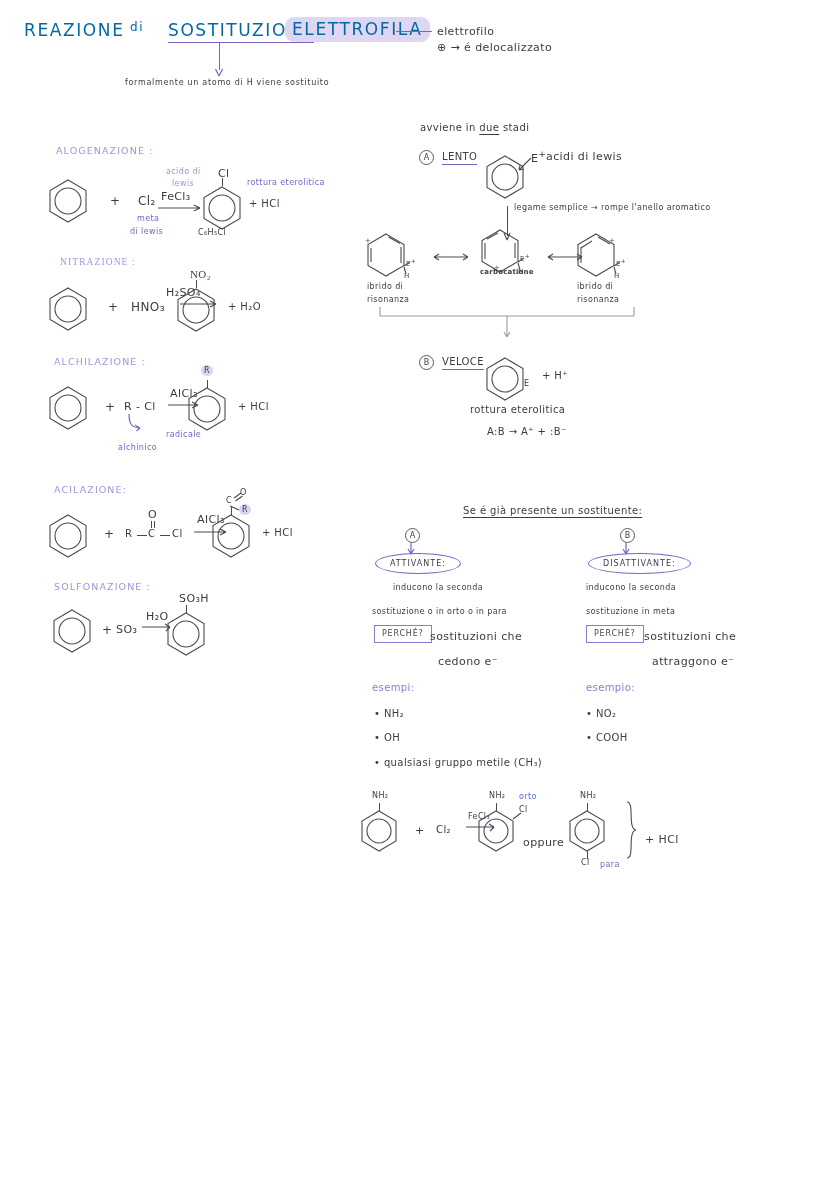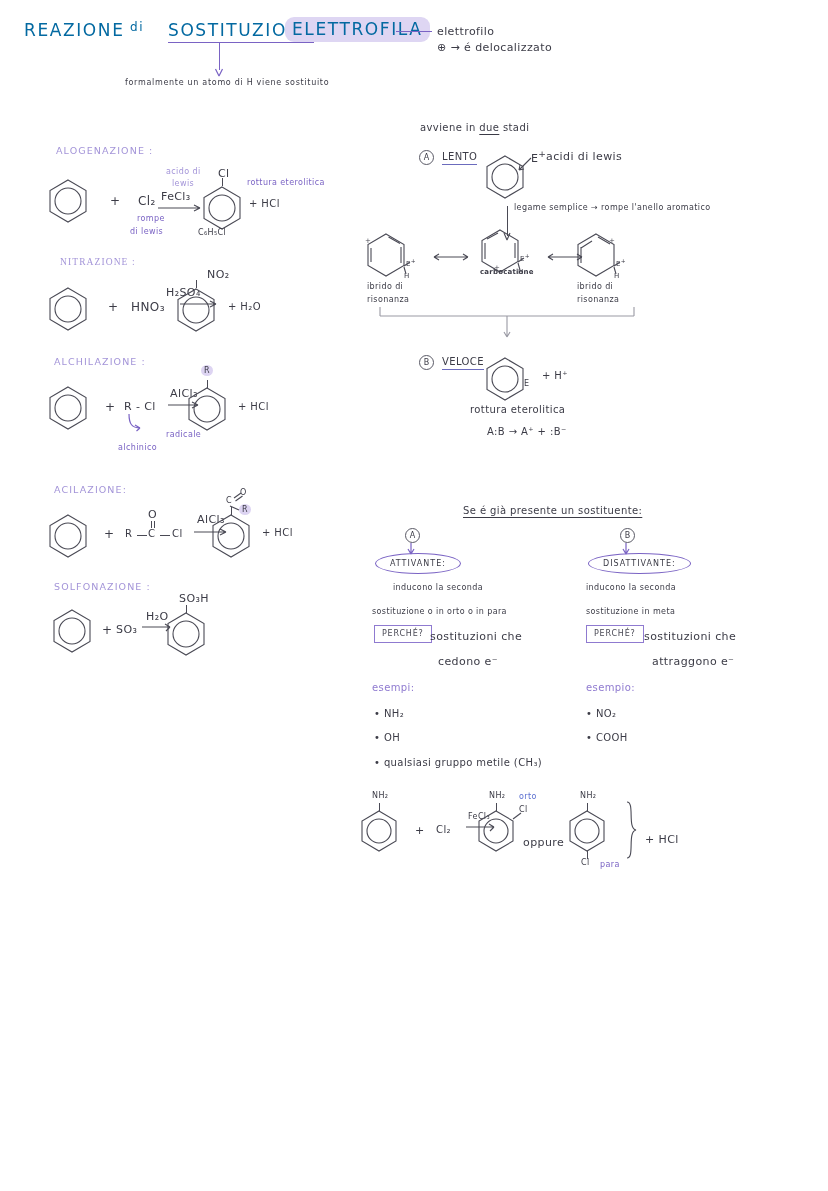--- a/index.html
+++ b/index.html
@@ -118,21 +118,21 @@
 <div class="t s8" style="left:125px; top:78px; letter-spacing:.7px;">formalmente un atomo di H viene sostituito</div>
 
 <div class="t sect" style="left:56px; top:145px;">ALOGENAZIONE :</div>
 
 <svg style="left:46px; top:178px;" width="48" height="52">
   <polygon class="stk" points="22,2 40,12.5 40,33.5 22,44 4,33.5 4,12.5"></polygon>
   <circle class="stk" cx="22" cy="23" r="13"></circle>
 </svg>
 <div class="t s12" style="left:110px; top:194px;">+</div>
 <div class="t s12" style="left:138px; top:194px;">Cl₂</div>
-<div class="t s8 purple" style="left:137px; top:214px;">rompe</div>
+<div class="t s8 purple" style="left:137px; top:214px;">meta</div>
 <div class="t s8 purple" style="left:130px; top:227px;">di lewis</div>
 
 <div class="t s8 lilac" style="left:166px; top:167px;">acido di</div>
 <div class="t s8 lilac" style="left:172px; top:179px;">lewis</div>
 <div class="t s11" style="left:161px; top:190px;">FeCl₃</div>
 <svg style="left:158px; top:204px;" width="46" height="10">
   <path class="stk" d="M0,4 L42,4 M42,4 L36,1 M42,4 L36,7"></path>
 </svg>
 
 <div class="t s9" style="left:218px; top:167px;">Cl</div>
@@ -152,21 +152,21 @@
   <polygon class="stk" points="22,2 40,12.5 40,33.5 22,44 4,33.5 4,12.5"></polygon>
   <circle class="stk" cx="22" cy="23" r="13"></circle>
 </svg>
 <div class="t s12" style="left:108px; top:300px;">+</div>
 <div class="t s12" style="left:131px; top:300px;">HNO₃</div>
 <div class="t s9" style="left:166px; top:286px;">H₂SO₄</div>
 <svg style="left:180px; top:300px;" width="40" height="10">
   <path class="stk" d="M0,4 L36,4 M36,4 L30,1 M36,4 L30,7"></path>
 </svg>
 
-<div class="t s9" style="left:207px; top:268px;">NO₂</div>
+<div class="t s9" style="left:190px; top:268px;font-family:Liberation Serif, serif;">NO₂</div>
 <div class="vline" style="left:196px; top:280px; height:8px;"></div>
 <svg style="left:174px; top:287px;" width="48" height="52">
   <polygon class="stk" points="22,2 40,12.5 40,33.5 22,44 4,33.5 4,12.5"></polygon>
   <circle class="stk" cx="22" cy="23" r="13"></circle>
 </svg>
 <div class="t s10" style="left:228px; top:301px;">+  H₂O</div>
 
 <div class="t sect" style="left:54px; top:356px;">ALCHILAZIONE :</div>
 
 <svg style="left:46px; top:385px;" width="48" height="52">

